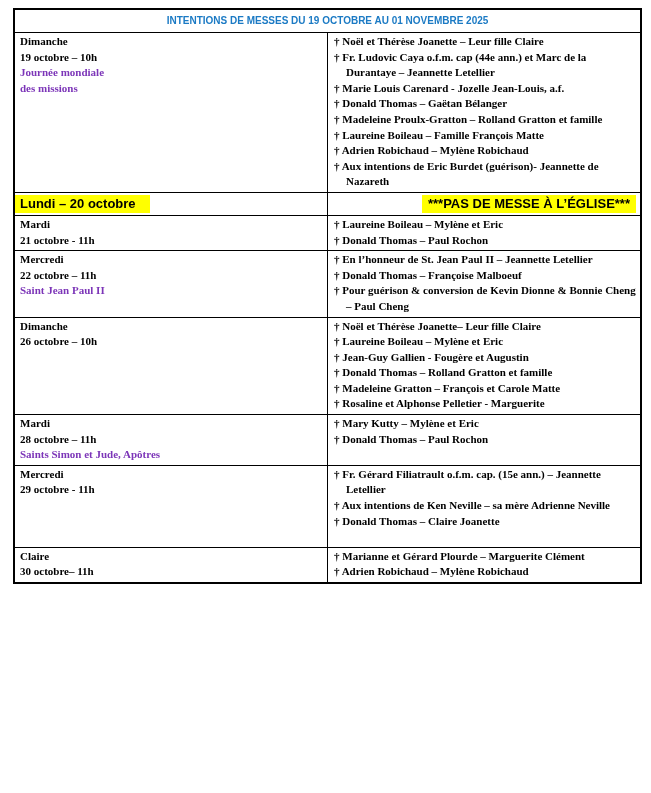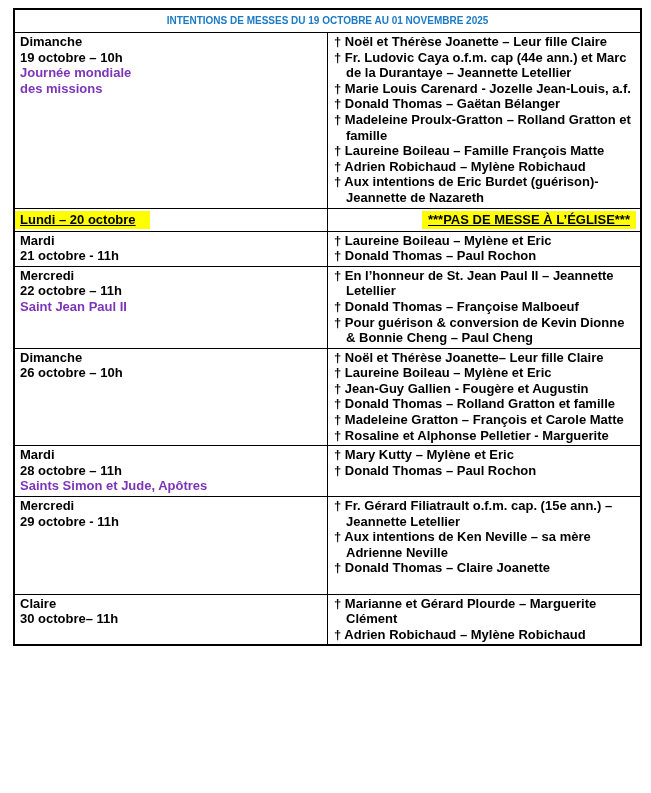--- a/index.html
+++ b/index.html
@@ -14,32 +14,32 @@
     border-collapse:collapse;table-layout:fixed;
     border:2.5px solid var(--border-black,#000);
   }
   td{border:1.6px solid var(--border-black,#000);vertical-align:top;}
   td.title-cell{
     text-align:center;color:var(--title-blue,#1b7ac4);
     font-size:10px;line-height:16px;padding:3px 2px;
   }
   td.date-cell{width:206px;padding:1px 3px 2px 5px;}
   td.intent-cell{padding:1px 4px 2px 6px;}
-  .date-line,.intention{font-size:13px;line-height:15.6px;}
+  .date-line,.intention{font-size:11px;line-height:15.6px;font-family:Liberation Serif, serif;}
   .date-line.feast{color:var(--feast-purple,#7c35b8);}
   .intention{padding-left:12px;text-indent:-12px;}
   .intention.adoration{
     color:var(--adoration-red,#ee1c25);
     text-align:center;padding-left:0;text-indent:0;
   }
   tr.no-mass td{height:18px;}
   tr.no-mass td.date-cell{padding-left:0;}
   .hl{
     background:var(--highlight-yellow,#ffff00);
-    font-size:13px;line-height:16px;display:inline-block;text-decoration:underline;
+    font-size:13px;line-height:16px;display:inline-block;
   }
   .hl-date{padding:1px 14px 1px 5px;}
   td.no-mass-msg{text-align:right;padding:1px 4px;}
   .hl-msg{padding:1px 6px;}
 </style>
 </head>
 <body>
 
 <table class="schedule">
   <tbody>

